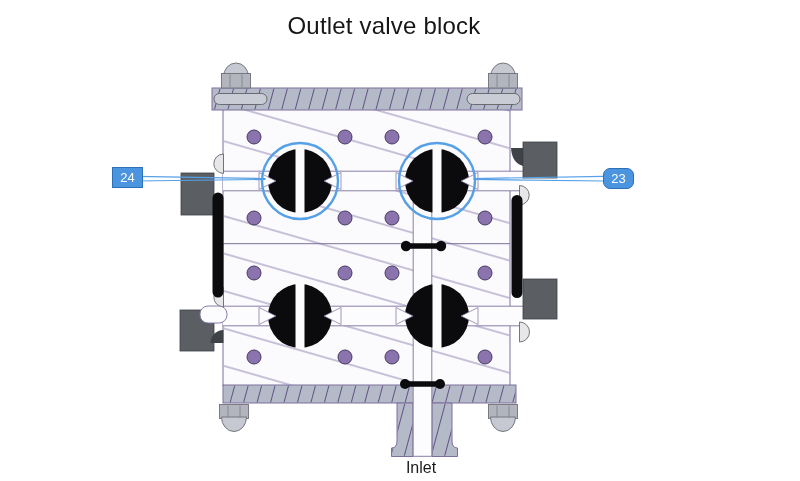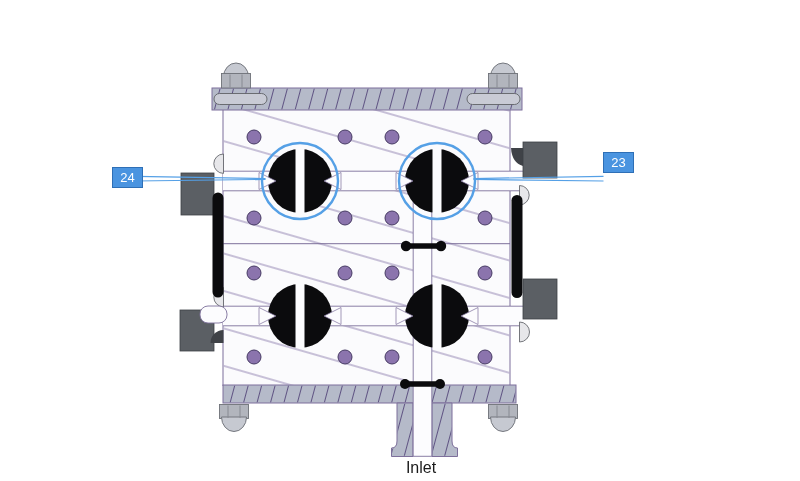--- a/index.html
+++ b/index.html
@@ -10,21 +10,21 @@
   #page-title{
     position:absolute;left:0;top:12px;width:768px;text-align:center;
     font-size:24px;color:var(--title-color,#161616);letter-spacing:.2px;
   }
   .callout{
     position:absolute;width:31px;height:21px;box-sizing:border-box;
     background:var(--callout-fill,#4a94e0);border:1px solid var(--callout-border,#2e6fb6);
     color:var(--callout-text,#fff);font-size:13px;line-height:19px;text-align:center;
   }
   #callout-24{left:112px;top:167px;}
-  #callout-23{left:603px;top:152px;}
+  #callout-23{left:603px;top:168px;border-radius:7px;}
   #inlet-label{
     position:absolute;left:386px;top:459px;width:70px;text-align:center;
     font-size:16px;color:#1a1a1a;
   }
   svg{position:absolute;left:0;top:0;}
   .body-fill{fill:#fbfbfd;stroke:var(--outline-purple,#7d6f9b);stroke-width:1;}
   .hatchBody{stroke:var(--hatch-purple,#9486b3);stroke-width:1;}
   .hatchFlange{stroke:var(--flange-hatch-color,#5f5383);stroke-width:1.1;}
   .flange{fill:var(--flange-fill,#b5bac9);stroke:var(--outline-purple,#7d6f9b);stroke-width:1;}
   .patfill{stroke:none;}
@@ -208,17 +208,18 @@
     </g>
 
     <g>
       <line class="leader" x1="135.5" y1="176.3" x2="265.5" y2="178.6"></line>
       <line class="leader" x1="135.5" y1="181" x2="265.5" y2="179.4"></line>
       <line class="leader" x1="603.5" y1="176.3" x2="473.5" y2="178.6"></line>
       <line class="leader" x1="603.5" y1="181" x2="473.5" y2="179.4"></line>
     </g>
   </svg>
 
+  <div id="page-title">Outlet valve block</div>
   <div id="callout-24" class="callout">24</div>
   <div id="callout-23" class="callout">23</div>
   <div id="inlet-label">Inlet</div>
 
 </div>
 
 </body></html>

